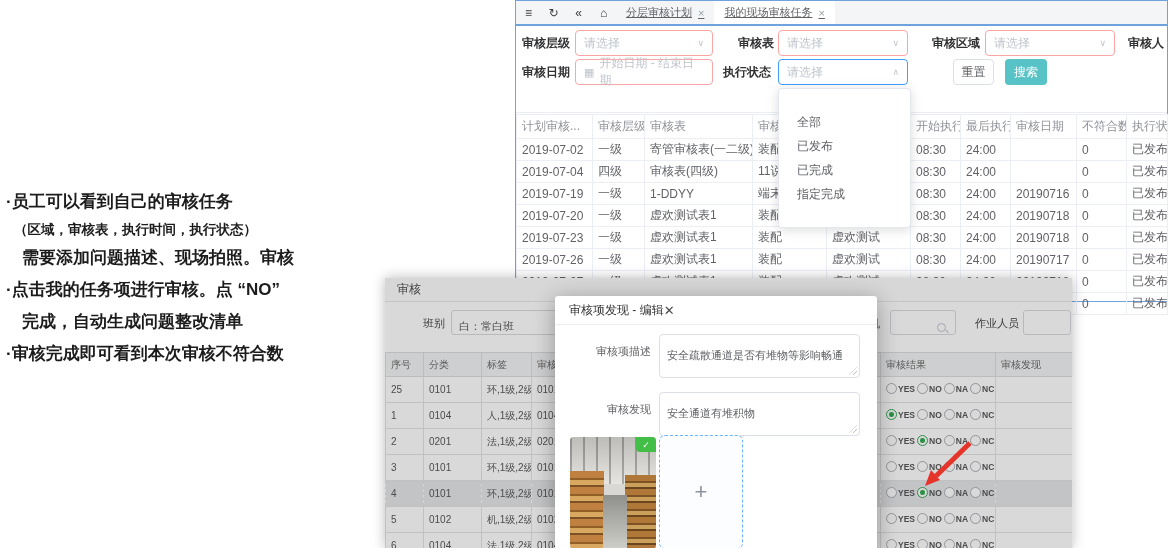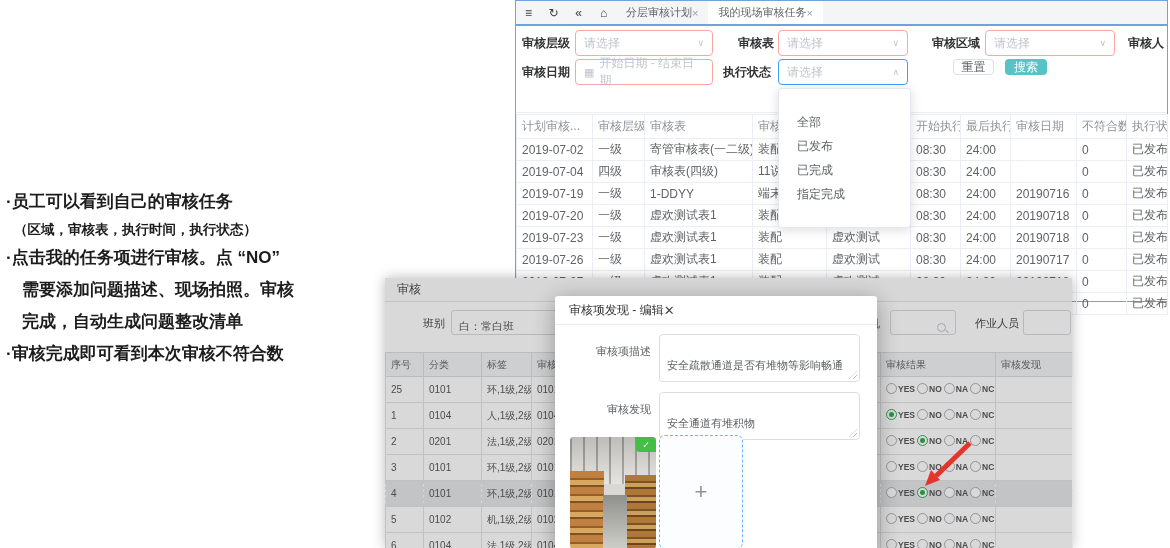--- a/index.html
+++ b/index.html
@@ -10,32 +10,32 @@
   .notes{position:absolute;left:6px;top:186px;width:400px;color:#1c1c1c;}
   .nline.main{font-size:17px;font-weight:700;line-height:32px;white-space:nowrap;}
   .nline.sub{font-size:13.5px;font-weight:600;line-height:24px;padding-left:8px;white-space:nowrap;}
   .nline.indent{padding-left:16px;}
 
   
   .window{position:absolute;left:515px;top:0;width:653px;height:302px;background:#fff;
           border:1px solid #6ea3dd;box-sizing:border-box;}
   .tabbar{height:23px;background:#f4f5f7;display:flex;align-items:stretch;border-bottom:2px solid #6ea3dd;}
   .tool{width:25px;display:flex;align-items:center;justify-content:center;font-size:12px;color:#3c3c3c;}
-  .tab{display:flex;align-items:center;gap:0;padding:0 10px;font-size:11px;color:#606266;white-space:nowrap;}
+  .tab{display:flex;align-items:center;gap:6px;padding:0 10px;font-size:11px;color:#606266;white-space:nowrap;text-decoration:underline;}
   .tab.active{background:#fff;}
   .tab .x{color:#9aa0a6;font-size:11px;}
 
   .filters{position:relative;height:86px;border-bottom:1px solid #ebeef5;}
   .flabel{position:absolute;height:26px;line-height:26px;font-size:12px;font-weight:700;color:#303133;white-space:nowrap;}
   .fselect{position:absolute;height:26px;box-sizing:border-box;border:1px solid #fca5a5;border-radius:4px;background:#fff;
            display:flex;align-items:center;justify-content:space-between;padding:0 8px;font-size:12px;color:#bfc4cc;}
   .fselect.focused{border-color:#409eff;}
   .caret{color:#c0c4cc;font-size:9px;}
   .cal{color:#c0c4cc;font-size:11px;margin-right:5px;}
-  .btn{position:absolute;height:16px;box-sizing:border-box;border-radius:4px;font-size:12px;
+  .btn{position:absolute;height:26px;box-sizing:border-box;border-radius:4px;font-size:12px;
        display:flex;align-items:center;justify-content:center;}
   .btn.reset{border:1px solid #dcdfe6;background:#fff;color:#606266;}
   .btn.search{border:none;background:#58c3c6;color:#fff;}
 
   .table-wrap{padding-top:1px;}
   .ttable{width:100%;border-collapse:collapse;table-layout:fixed;font-size:12px;padding-left:12px;}
   .ttable th{height:23px;font-weight:400;color:#909399;text-align:left;padding:0 5px;
              border:1px solid #ebeef5;background:#fff;white-space:nowrap;overflow:hidden;}
   .ttable td{height:21px;color:#606266;padding:0 5px;border:1px solid #ebeef5;white-space:nowrap;overflow:hidden;}
 
@@ -67,21 +67,21 @@
   .radio.sel::after{content:'';position:absolute;inset:2.2px;background:#2fa84f;border-radius:50%;}
 
   
   .edit-modal{position:absolute;left:555px;top:296px;width:322px;height:260px;background:#fff;border-radius:3px;
               box-shadow:0 4px 22px rgba(0,0,0,.32);z-index:20;}
   .emheader{height:28px;display:flex;align-items:center;padding:0 14px;
             border-bottom:1px solid ​#ececec;border-bottom:1px solid #ececec;font-size:12px;color:#333;}
   .emclose{color:#4a4a4a;font-size:13px;line-height:1;}
   .em-label{position:absolute;font-size:11px;color:#606266;text-align:right;white-space:nowrap;}
   .em-ta{position:absolute;box-sizing:border-box;border:1px solid #dcdfe6;border-radius:4px;background:#fff;
-         font-size:11px;color:#606266;padding:23px 7px;line-height:14px;overflow:hidden;}
+         font-size:11px;color:#606266;padding:13px 7px;line-height:14px;overflow:hidden;}
   .rs{position:absolute;right:2px;bottom:2px;width:8px;height:8px;
       background:repeating-linear-gradient(135deg,transparent 0 2px,#b9bdc3 2px 3px);
       clip-path:polygon(100% 0,0 100%,100% 100%);}
 
   .photo{position:absolute;left:15px;top:141px;width:86px;height:112px;border-radius:4px;overflow:hidden;background:#d9d8d4;}
   .ph-beams{position:absolute;left:0;top:0;right:0;height:42%;
             background:linear-gradient(#bdbcb8,#e6e5e1),
             repeating-linear-gradient(90deg,rgba(110,110,110,.45) 0 2px,transparent 2px 13px);
             background-blend-mode:multiply;}
   .ph-left{position:absolute;left:0;top:30%;width:40%;bottom:0;
@@ -99,22 +99,22 @@
   .arrow-svg{position:absolute;left:895px;top:435px;z-index:30;pointer-events:none;}
 </style>
 </head>
 <body>
 
 <div class="stage">
 
   <div class="notes">
       <div class="nline main">·员工可以看到自己的审核任务</div>
       <div class="nline sub">（区域，审核表，执行时间，执行状态）</div>
+      <div class="nline main indent">需要添加问题描述、现场拍照。审核</div>
       <div class="nline main">·点击我的任务项进行审核。点 “NO”</div>
-      <div class="nline main indent">需要添加问题描述、现场拍照。审核</div>
       <div class="nline main indent">完成，自动生成问题整改清单</div>
       <div class="nline main">·审核完成即可看到本次审核不符合数</div>
     </div>
 
   <div class="window">
     <div class="tabbar">
       <span class="tool" id="toolbar-icons" style="display:contents;"><span class="tool">≡</span><span class="tool">↻</span><span class="tool">«</span><span class="tool">⌂</span></span>
       <div class="tab">
         <span>分层审核计划</span>
         <span class="x">×</span>

